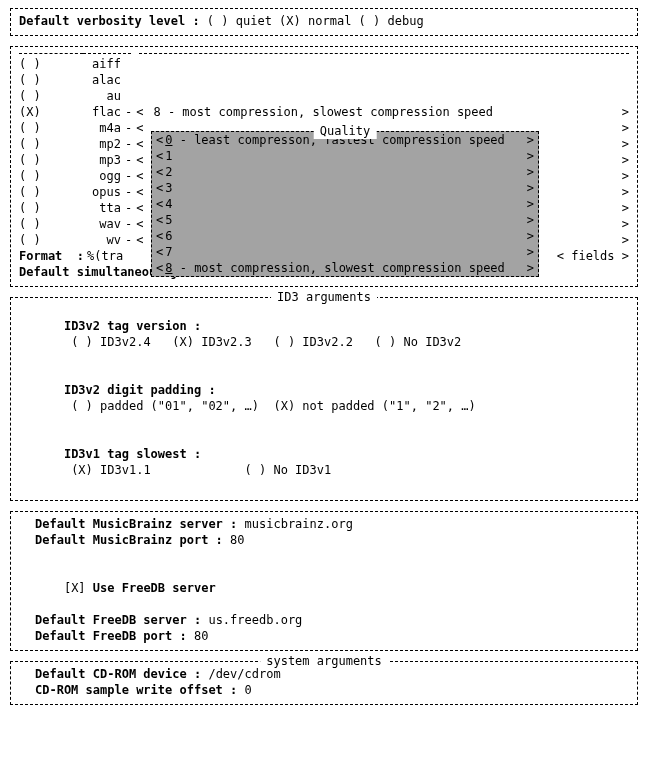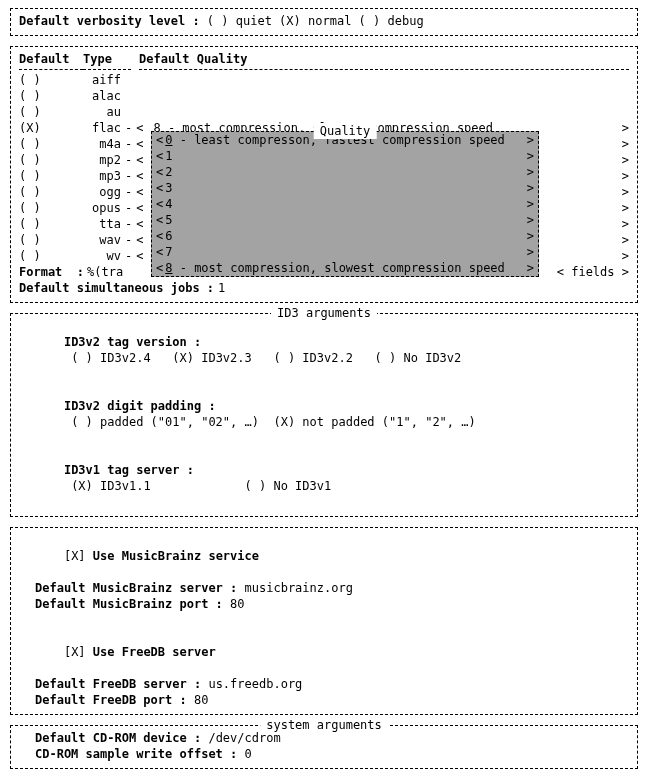--- a/index.html
+++ b/index.html
@@ -65,25 +65,20 @@
 </head>
 <body>
 
 <div class="box">
   <span class="bold">Default verbosity level :</span>
   <span id="verbosity-opts"><span> ( ) quiet</span><span>        (X) normal</span><span>        ( ) debug</span></span>
 </div>
 
 <div class="box" id="ext-box" style="position:relative;">
 
-  <div class="hdr-line">
-    <span class="col-def">Default</span>
-    <span class="col-type">Type</span>
-    <span class="col-qual">Default Quality</span>
-  </div>
   <div style="display:flex;">
     <div class="col-def">
         <hr class="hr-dash">
       </div>
     <div class="col-type">
         <hr class="hr-dash">
       </div>
     <div class="col-qual">
         <hr class="hr-dash">
       </div>
@@ -225,29 +220,26 @@
   <span class="box-title">ID3 arguments</span>
   <div class="row">
     <span class="bold">ID3v2 tag version :</span>
     <span id="id3v2-opts"><span> ( ) ID3v2.4</span><span>   (X) ID3v2.3</span><span>   ( ) ID3v2.2</span><span>   ( ) No ID3v2</span></span>
   </div>
   <div class="row">
     <span class="bold">ID3v2 digit padding :</span>
     <span id="id3pad-opts"><span> ( ) padded ("01", "02", …)</span><span>  (X) not padded ("1", "2", …)</span></span>
   </div>
   <div class="row">
-    <span class="bold">ID3v1 tag server :</span>
+    <span class="bold">ID3v1 tag slowest :</span>
     <span id="id3v1-opts"><span> (X) ID3v1.1</span><span>             ( ) No ID3v1</span></span>
   </div>
 </div>
 
 <div class="box">
-  <div class="row">
-    <span>[X] </span><span class="bold">Use MusicBrainz service</span>
-  </div>
   <div class="row"><span class="bold">Default MusicBrainz server :</span> <span>musicbrainz.org</span></div>
   <div class="row"><span class="bold">Default MusicBrainz port :</span> <span>80</span></div>
   <div class="row">&nbsp;</div>
   <div class="row">
     <span>[X] </span><span class="bold">Use FreeDB server</span>
   </div>
   <div class="row"><span class="bold">Default FreeDB server :</span> <span>us.freedb.org</span></div>
   <div class="row"><span class="bold">Default FreeDB port :</span> <span>80</span></div>
 </div>
 

